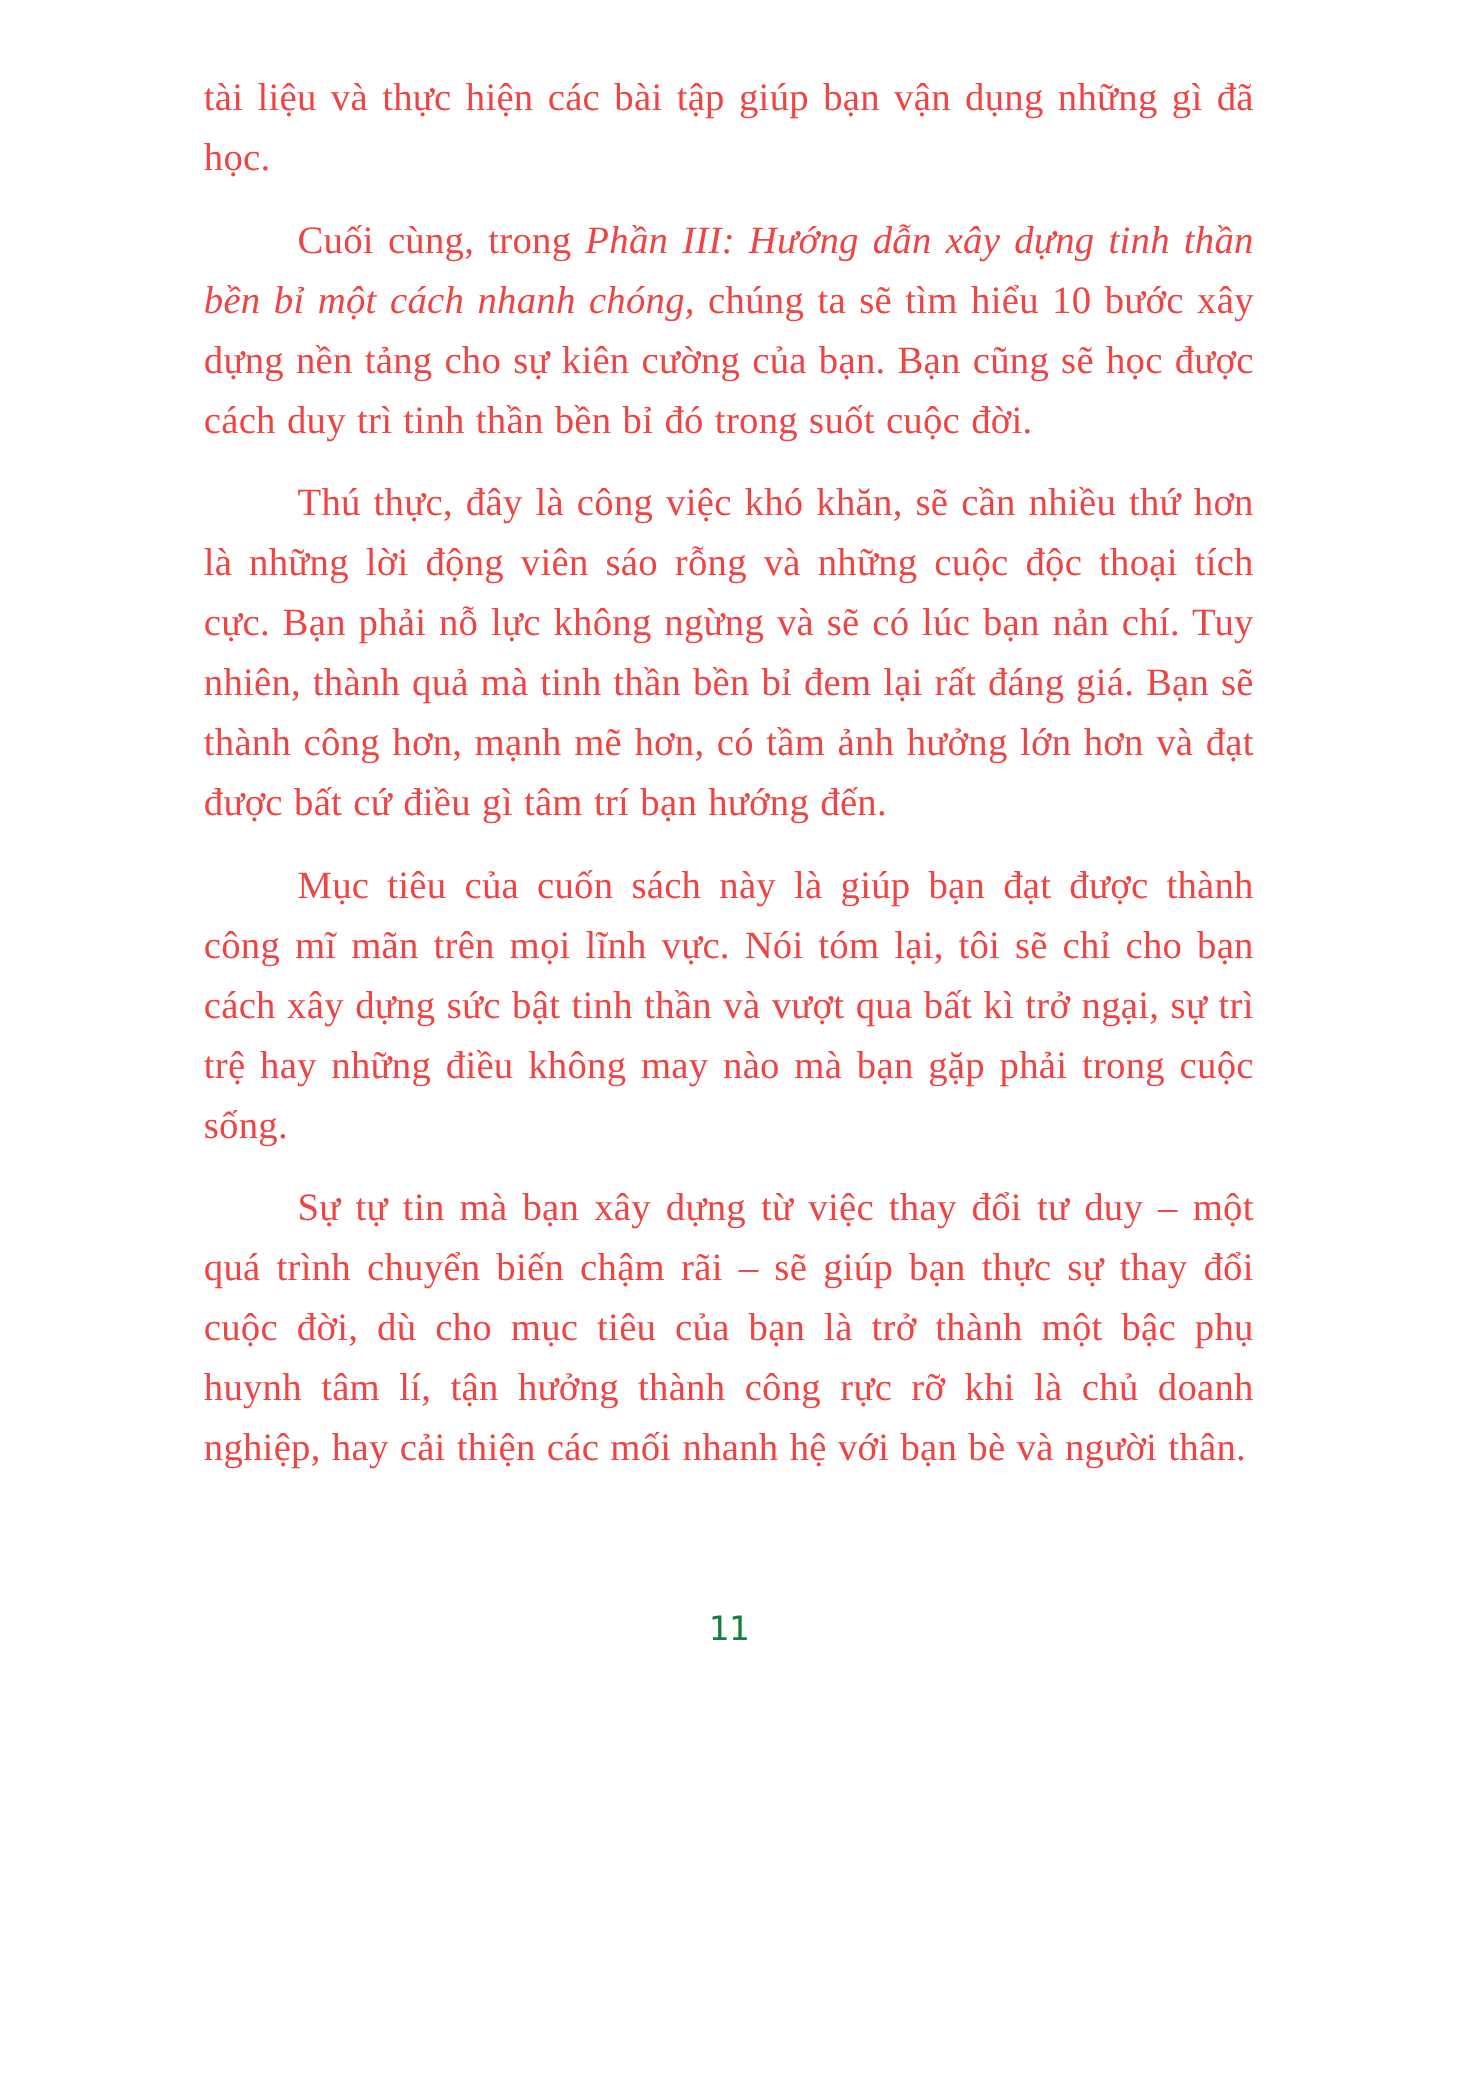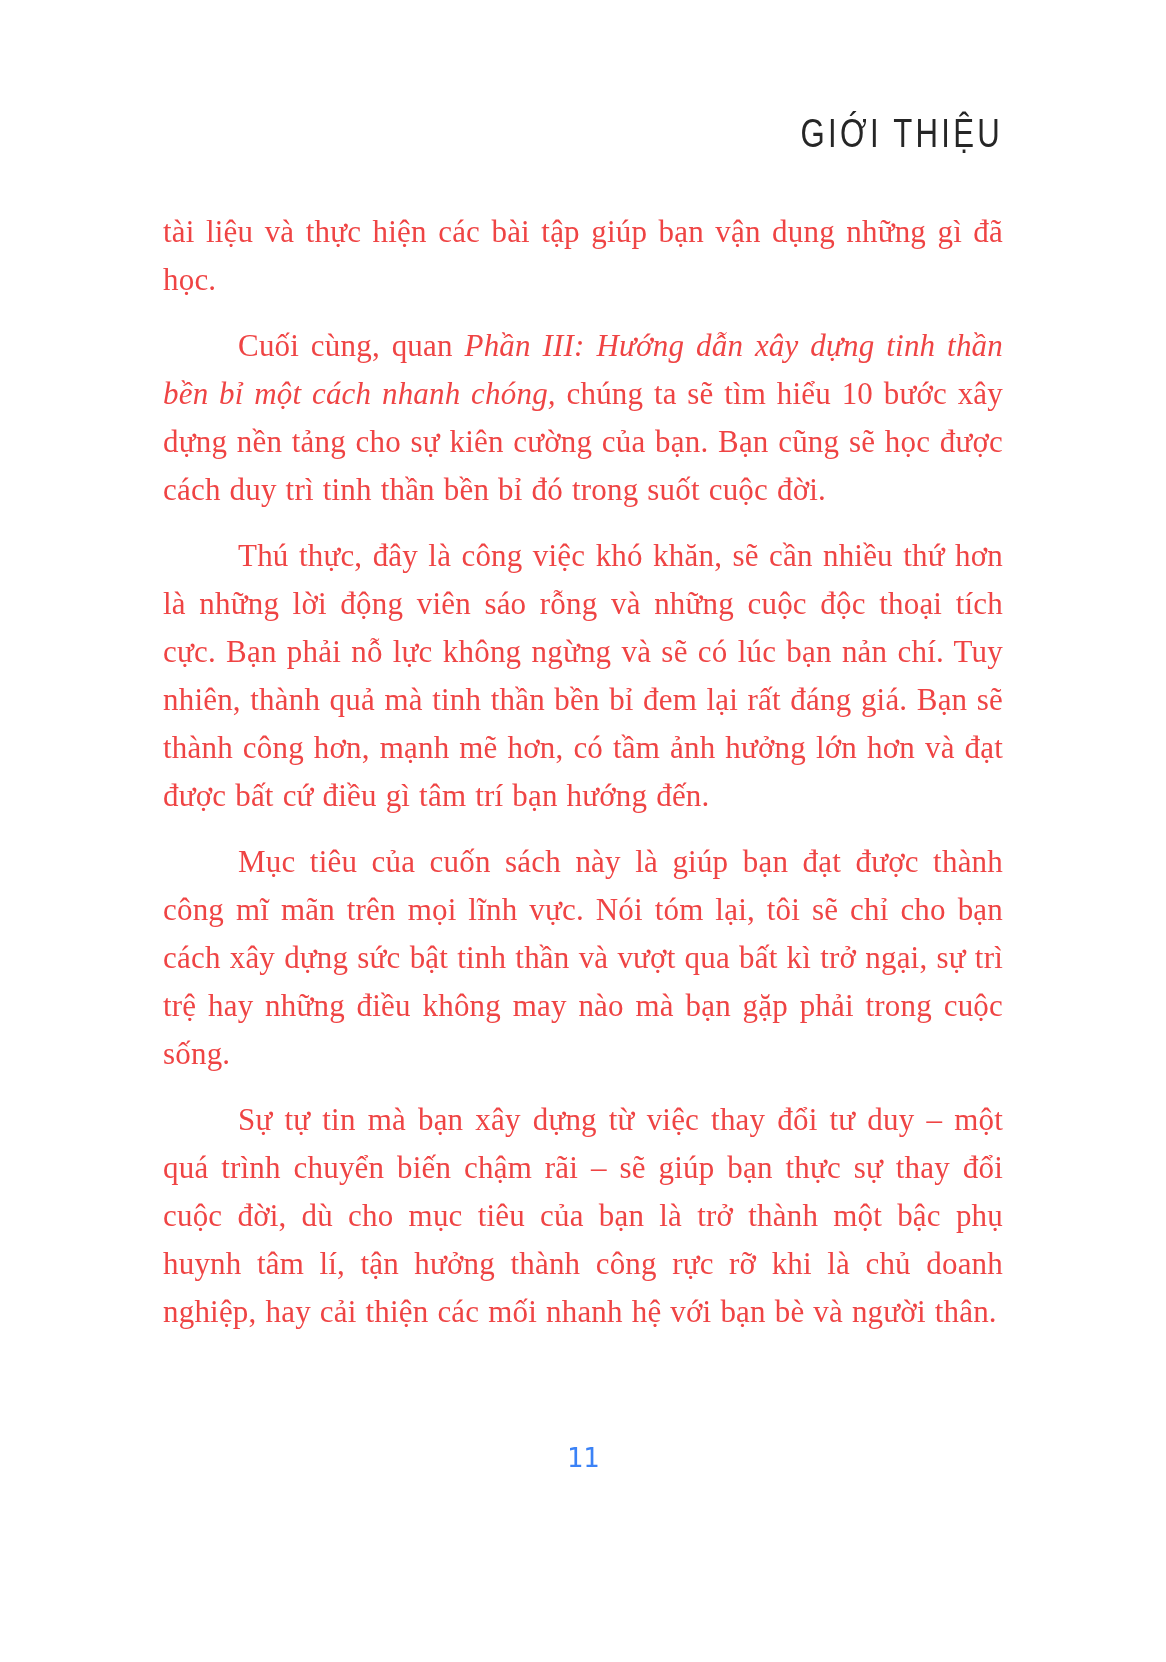--- a/index.html
+++ b/index.html
@@ -77,37 +77,34 @@
     white-space: nowrap;
   }
   
   .page-footer {
     margin-top: 106px;
     text-align: center;
   }
   .page-footer .pf-number {
     font-family: "DejaVu Sans Mono", monospace;
     font-size: 27px;
-    color: #3b82f6;
+    color: #15803d;
   }
 </style>
 </head>
 <body>
 
 <div class="page">
 
-  <div class="running-header">
-    <span class="rh-text">GIỚI THIỆU</span>
-  </div>
 
   <div class="body-copy">
 
     <p class="para"><span>tài liệu và thực hiện các bài tập giúp bạn vận dụng những gì đã học.</span></p>
 
-    <p class="para indented"><span>Cuối cùng, quan </span><em>Phần III: Hướng dẫn xây dựng tinh thần bền bỉ một cách nhanh chóng,</em><span> chúng ta sẽ tìm hiểu 10 bước xây dựng nền tảng cho sự kiên cường của bạn. Bạn cũng sẽ học được cách duy trì tinh thần bền bỉ đó trong suốt cuộc đời.</span></p>
+    <p class="para indented"><span>Cuối cùng, trong </span><em>Phần III: Hướng dẫn xây dựng tinh thần bền bỉ một cách nhanh chóng,</em><span> chúng ta sẽ tìm hiểu 10 bước xây dựng nền tảng cho sự kiên cường của bạn. Bạn cũng sẽ học được cách duy trì tinh thần bền bỉ đó trong suốt cuộc đời.</span></p>
 
 
     <p class="para indented"><span>Thú thực, đây là công việc khó khăn, sẽ cần nhiều thứ hơn là những lời động viên sáo rỗng và những cuộc độc thoại tích cực. Bạn phải nỗ lực không ngừng và sẽ có lúc bạn nản chí. Tuy nhiên, thành quả mà tinh thần bền bỉ đem lại rất đáng giá. Bạn sẽ thành công hơn, mạnh mẽ hơn, có tầm ảnh hưởng lớn hơn và đạt được bất cứ điều gì tâm trí bạn hướng đến.</span></p>
 
     <p class="para indented"><span>Mục tiêu của cuốn sách này là giúp bạn đạt được thành công mĩ mãn trên mọi lĩnh vực. Nói tóm lại, tôi sẽ chỉ cho bạn cách xây dựng sức bật tinh thần và vượt qua bất kì trở ngại, sự trì trệ hay những điều không may nào mà bạn gặp phải trong cuộc sống.</span></p>
 
     <p class="para indented"><span>Sự tự tin mà bạn xây dựng từ việc thay đổi tư duy – một quá trình chuyển biến chậm rãi – sẽ giúp bạn thực sự thay đổi cuộc đời, dù cho mục tiêu của bạn là trở thành một bậc phụ huynh tâm lí, tận hưởng thành công rực rỡ khi là chủ doanh nghiệp, hay cải thiện các mối nhanh hệ với bạn bè và người thân.</span></p>
 
   </div>
 

